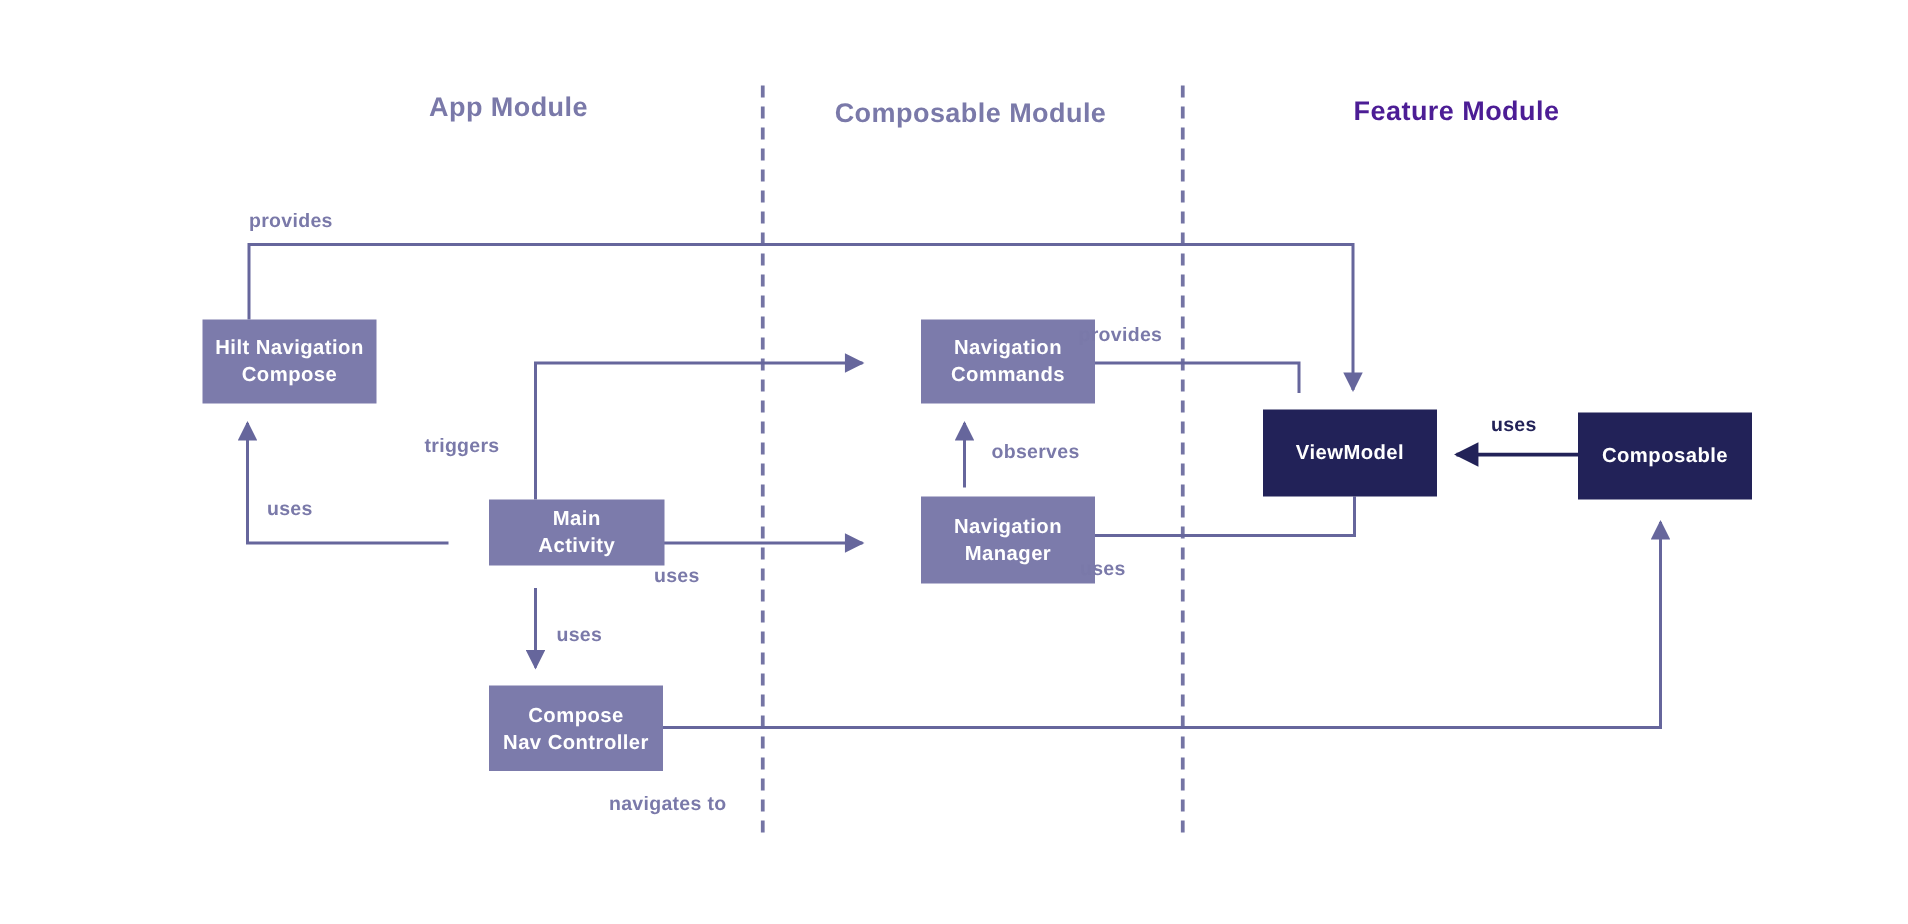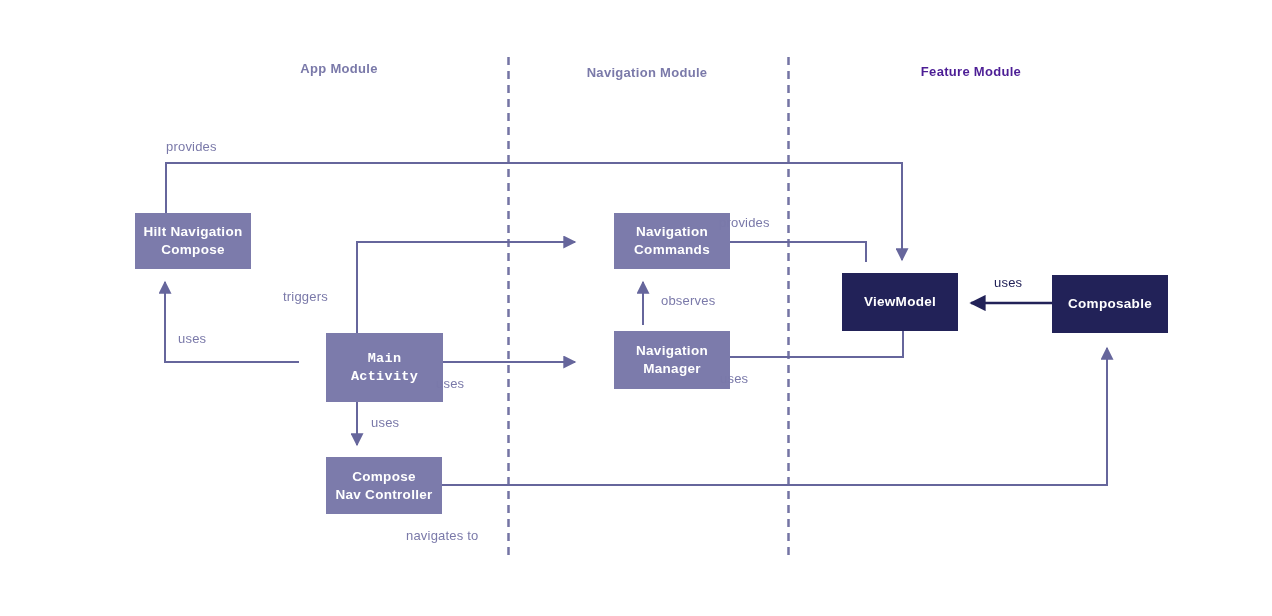--- a/index.html
+++ b/index.html
@@ -6,48 +6,48 @@
   #canvas{
     position:relative;
     width:1272px;height:616px;
     background:#ffffff;
     font-family:"Liberation Sans","DejaVu Sans",sans-serif;
     overflow:hidden;
   }
   .module-title{
     position:absolute;
     transform:translateX(-50%);
-    font-size:13px;font-weight:bold;letter-spacing:.3px;
+    font-size:18px;font-weight:bold;letter-spacing:.3px;
     color:#7a79a9;white-space:nowrap;
   }
   .module-title.navy{color:#4c1d95;}
   .node{
     position:absolute;
     display:flex;align-items:center;justify-content:center;
     text-align:center;
     color:#ffffff;
     font-size:13.5px;font-weight:bold;letter-spacing:.3px;
     line-height:1.32;
     white-space:pre-line;
   }
   .node.purple{background:#7c7bab;margin-left:27px;}
   .node.navy{background:#222258;}
   .edge-label{
     position:absolute;
-    font-size:13px;font-weight:normal;letter-spacing:.2px;
+    font-size:13px;font-weight:bold;letter-spacing:.2px;
     color:#7a79a9;white-space:nowrap;
   }
   .edge-label.navy{color:#222258;}
   svg.wires{position:absolute;left:0;top:0;}
   
   #n-hilt      {left:108px;top:213px;width:116px;height:56px;}
   #n-navcmd    {left:587px;top:213px;width:116px;height:56px;}
   #n-viewmodel {left:842px;top:273px;width:116px;height:58px;}
   #n-composable{left:1052px;top:275px;width:116px;height:58px;}
-  #n-main      {left:299px;top:333px;width:117px;height:69px;font-family:Liberation Mono, monospace;}
+  #n-main      {left:299px;top:333px;width:117px;height:44px;}
   #n-navmgr    {left:587px;top:331px;width:116px;height:58px;}
   #n-cnc       {left:299px;top:457px;width:116px;height:57px;}
   
   #t-app{left:339px;top:61px;}
   #t-nav{left:647px;top:65px;}
   #t-feat{left:971px;top:64px;}
   
   #l-provides   {left:166px;top:139px;}
   #l-uses-hilt  {left:178px;top:331px;}
   #l-observes   {left:283px;top:289px;}
@@ -92,21 +92,21 @@
     <path d="M866,262 L866,242 L716,242" fill="none" stroke="#66669c" stroke-width="2" marker-end="url(#arrow-purple)"></path>
 
     <path d="M903,331 L903,357 L716,357" fill="none" stroke="#66669c" stroke-width="2" marker-end="url(#arrow-purple)"></path>
 
     <path d="M1052,303 L971,303" fill="none" stroke="#222258" stroke-width="2.5" marker-end="url(#arrow-navy)"></path>
 
     <path d="M428,485 L1107,485 L1107,348" fill="none" stroke="#66669c" stroke-width="2" marker-end="url(#arrow-purple)"></path>
   </svg>
 
   <div class="module-title" id="t-app">App Module</div>
-  <div class="module-title" id="t-nav">Navigation Module</div>
+  <div class="module-title" id="t-nav">Composable Module</div>
   <div class="module-title navy" id="t-feat">Feature Module</div>
 
   <div class="node purple" id="n-hilt">Hilt Navigation
 Compose</div>
   <div class="node purple" id="n-navcmd">Navigation
 Commands</div>
   <div class="node navy" id="n-composable">Composable</div>
   <div class="node navy" id="n-viewmodel">ViewModel</div>
   <div class="node purple" id="n-main">Main
 Activity</div>

